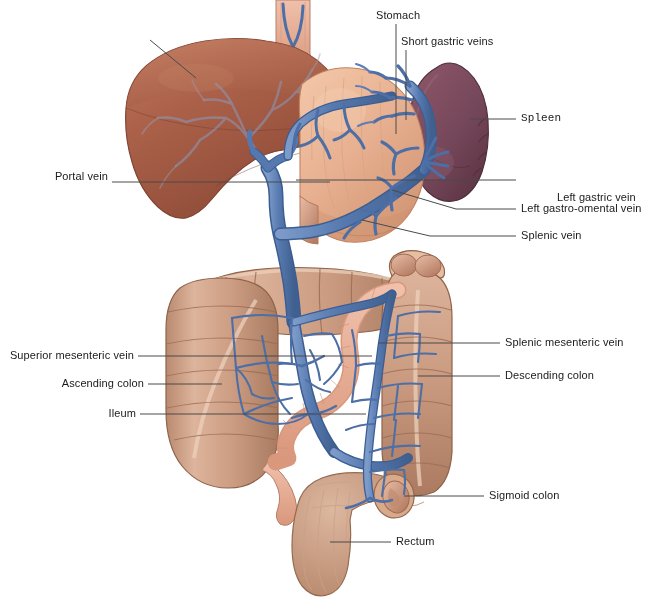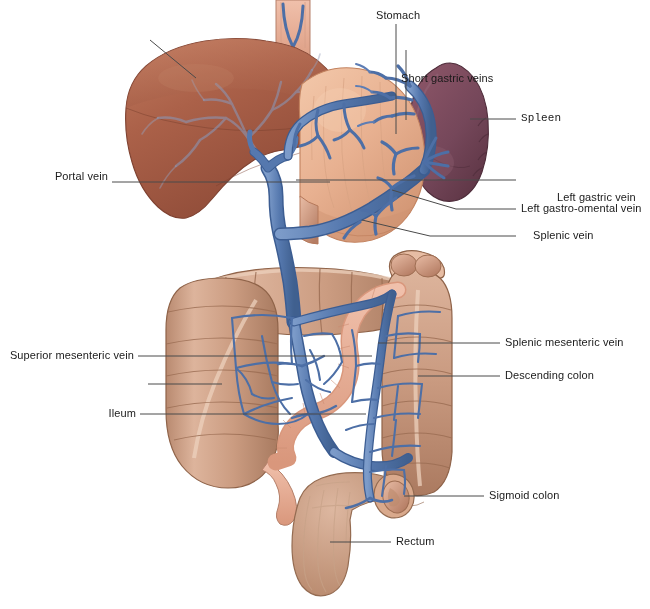--- a/index.html
+++ b/index.html
@@ -479,47 +479,50 @@
       <path d="M140 414 L366 414"></path>
     </g>
   </svg>
 
   <div class="lbl l" style="left:0;top:171px;width:108px;">
     <span>Portal vein</span>
   </div>
   <div class="lbl r" style="left:376px;top:10px;">
     <span>Stomach</span>
   </div>
-  <div class="lbl r" style="left:401px;top:36px;margin-top:37px;">
+  <div class="lbl r" style="left:401px;top:36px;">
     <span>Short gastric veins</span>
   </div>
   <div class="lbl r" style="left:521px;top:113px;font-family:Liberation Mono, monospace;">
     <span>Spleen</span>
   </div>
   <div class="lbl r" style="left:521px;top:192px;padding-left:36px;">
     <span>Left gastric vein</span>
   </div>
   <div class="lbl r" style="left:521px;top:203px;">
     <span>Left gastro-omental vein</span>
   </div>
-  <div class="lbl r" style="left:521px;top:230px;margin-left:12px;">
+  <div class="lbl r" style="left:521px;top:230px;">
     <span>Splenic vein</span>
   </div>
   <div class="lbl r" style="left:505px;top:337px;">
     <span>Splenic mesenteric vein</span>
   </div>
   <div class="lbl r" style="left:505px;top:370px;">
     <span>Descending colon</span>
   </div>
   <div class="lbl r" style="left:489px;top:490px;">
     <span>Sigmoid colon</span>
   </div>
   <div class="lbl r" style="left:396px;top:536px;">
     <span>Rectum</span>
   </div>
   <div class="lbl l" style="left:0;top:350px;width:134px;text-align:right;">
     <span>Superior mesenteric vein</span>
   </div>
+  <div class="lbl l" style="left:0;top:378px;width:144px;">
+    <span>Ascending colon</span>
+  </div>
   <div class="lbl l" style="left:0;top:408px;width:136px;">
     <span>Ileum</span>
   </div>
 
 </div>
 
 </body></html>

